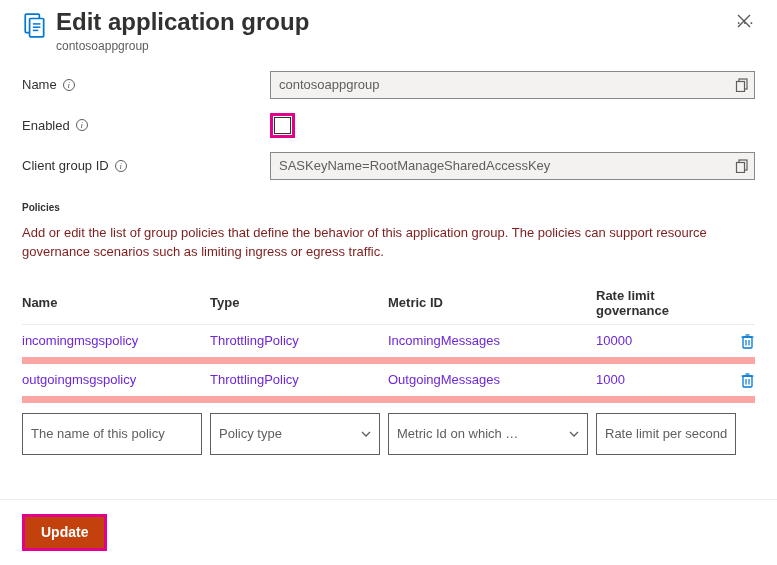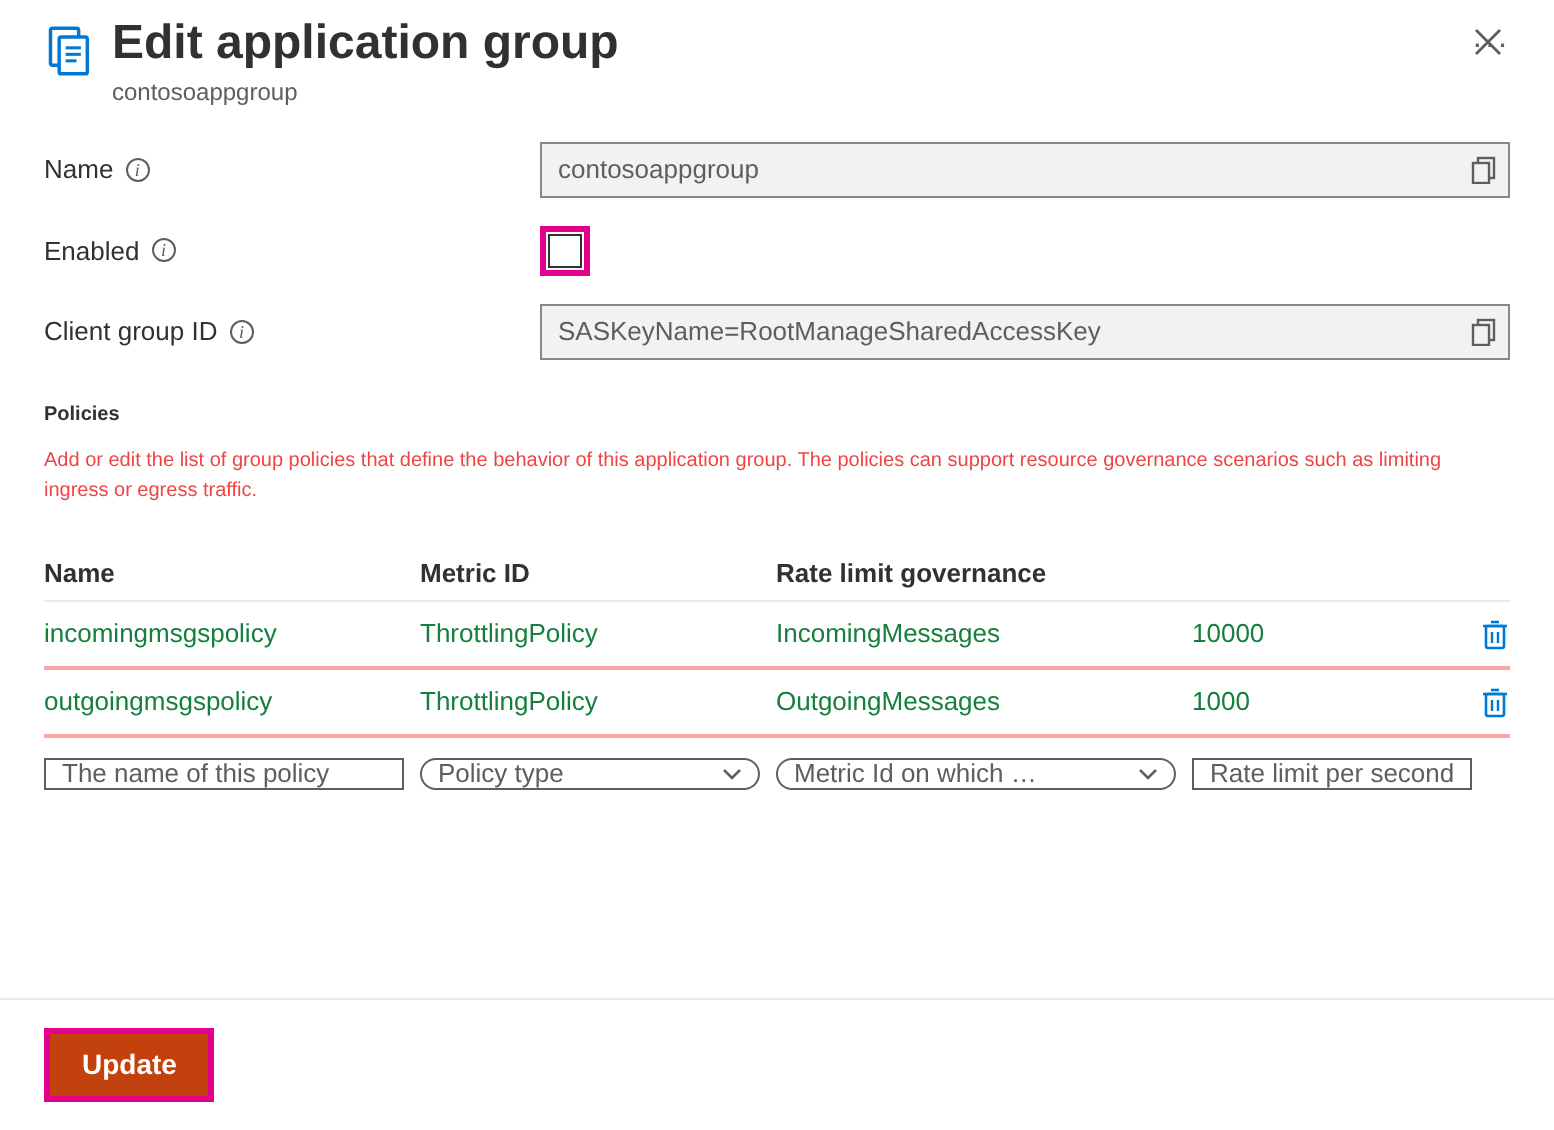--- a/index.html
+++ b/index.html
@@ -115,63 +115,63 @@
     display: inline-block;
     cursor: pointer;
   }
   .section-title {
     font-weight: 700;
     font-size: 10px;
     margin-top: 22px;
     margin-bottom: 10px;
   }
   .section-desc {
-    font-size: 10px;
-    color: #ef4444;
+    font-size: 13px;
+    color: #7f1d1d;
     line-height: 1.5;
     margin-bottom: 20px;
   }
   .policy-table { width: 100%; }
   .thead, .trow, .input-row {
     display: grid;
     grid-template-columns: 180px 170px 200px 1fr 30px;
     align-items: center;
     column-gap: 8px;
   }
   .thead {
     font-weight: 600;
     border-bottom: 1px solid #edebe9;
     padding: 6px 0;
   }
   .trow {
-    border-bottom: 2px solid #fca5a5;
+    border-bottom: 7px solid #fca5a5;
     padding: 8px 0;
     font-size: 13px;
-    color: #15803d;
+    color: #6d28d9;
   }
   .trash {
     color: #0078d4;
     cursor: pointer;
     justify-self: end;
   }
   .input-row { padding-top: 10px; }
   .input-row .tbox, .input-row .dropdown {
     border: 1px solid #605e5c;
-    height: 16px;
+    height: 42px;
     padding: 4px 8px;
     font-size: 13px;
     color: #605e5c;
     background: #fff;
     display: flex;
     align-items: center;
     justify-content: space-between;
     cursor: text;
     width: 100%;
   }
-  .dropdown { cursor: pointer; border-radius: 14px; }
+  .dropdown { cursor: pointer; }
   .chev { color: #605e5c; font-size: 10px; margin-left: 4px; flex-shrink:0;}
   .ellipsis { white-space: nowrap; overflow: hidden; text-overflow: ellipsis; }
   .footer {
     position: absolute;
     bottom: 0;
     left: 0;
     right: 0;
     border-top: 1px solid #edebe9;
     padding: 14px 22px;
     background: #fff;
@@ -267,20 +267,21 @@
       </span>
     </div>
   </div>
 
   <div class="section-title">Policies</div>
   <div class="section-desc">Add or edit the list of group policies that define the behavior of this application group. The policies can support resource governance scenarios such as limiting ingress or egress traffic.</div>
 
   <div class="policy-table">
     <div class="thead">
       <div>Name</div>
+      <div>Type</div>
       <div>Metric ID</div>
       <div>Rate limit governance</div>
       <div></div>
     </div>
 
     <div class="trow">
       <div>incomingmsgspolicy</div>
       <div>ThrottlingPolicy</div>
       <div>IncomingMessages</div>
       <div>10000</div>

